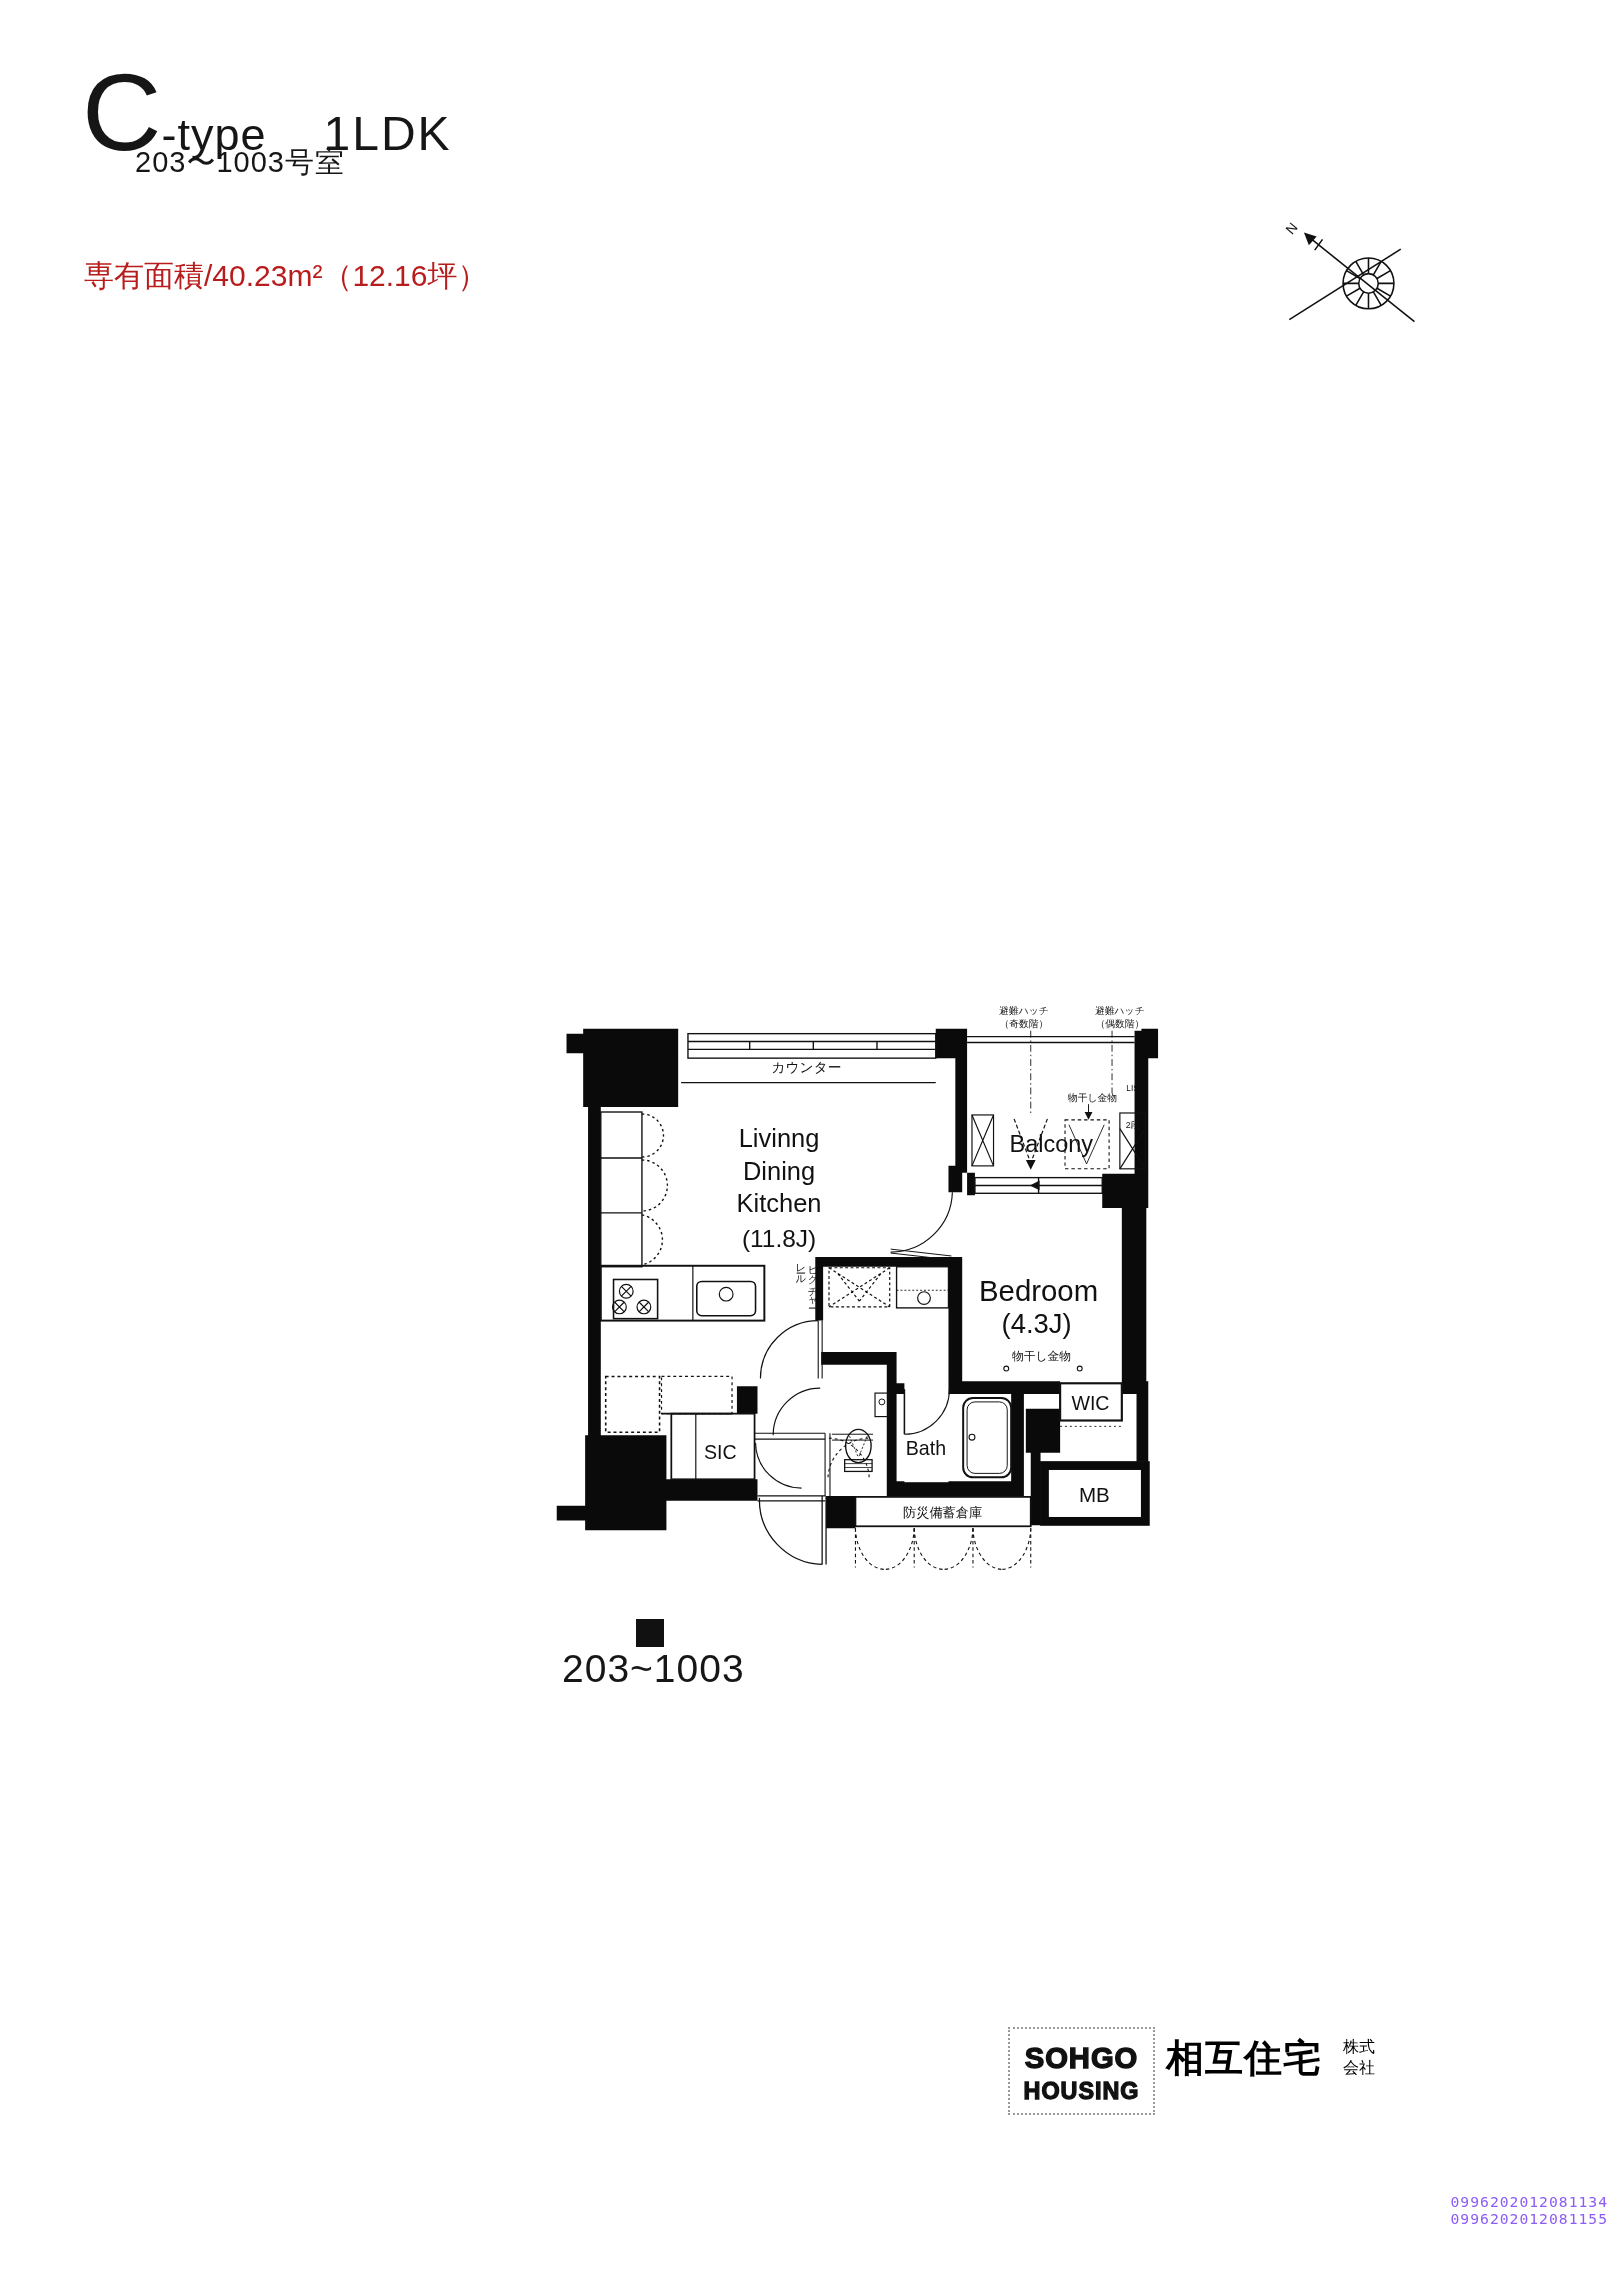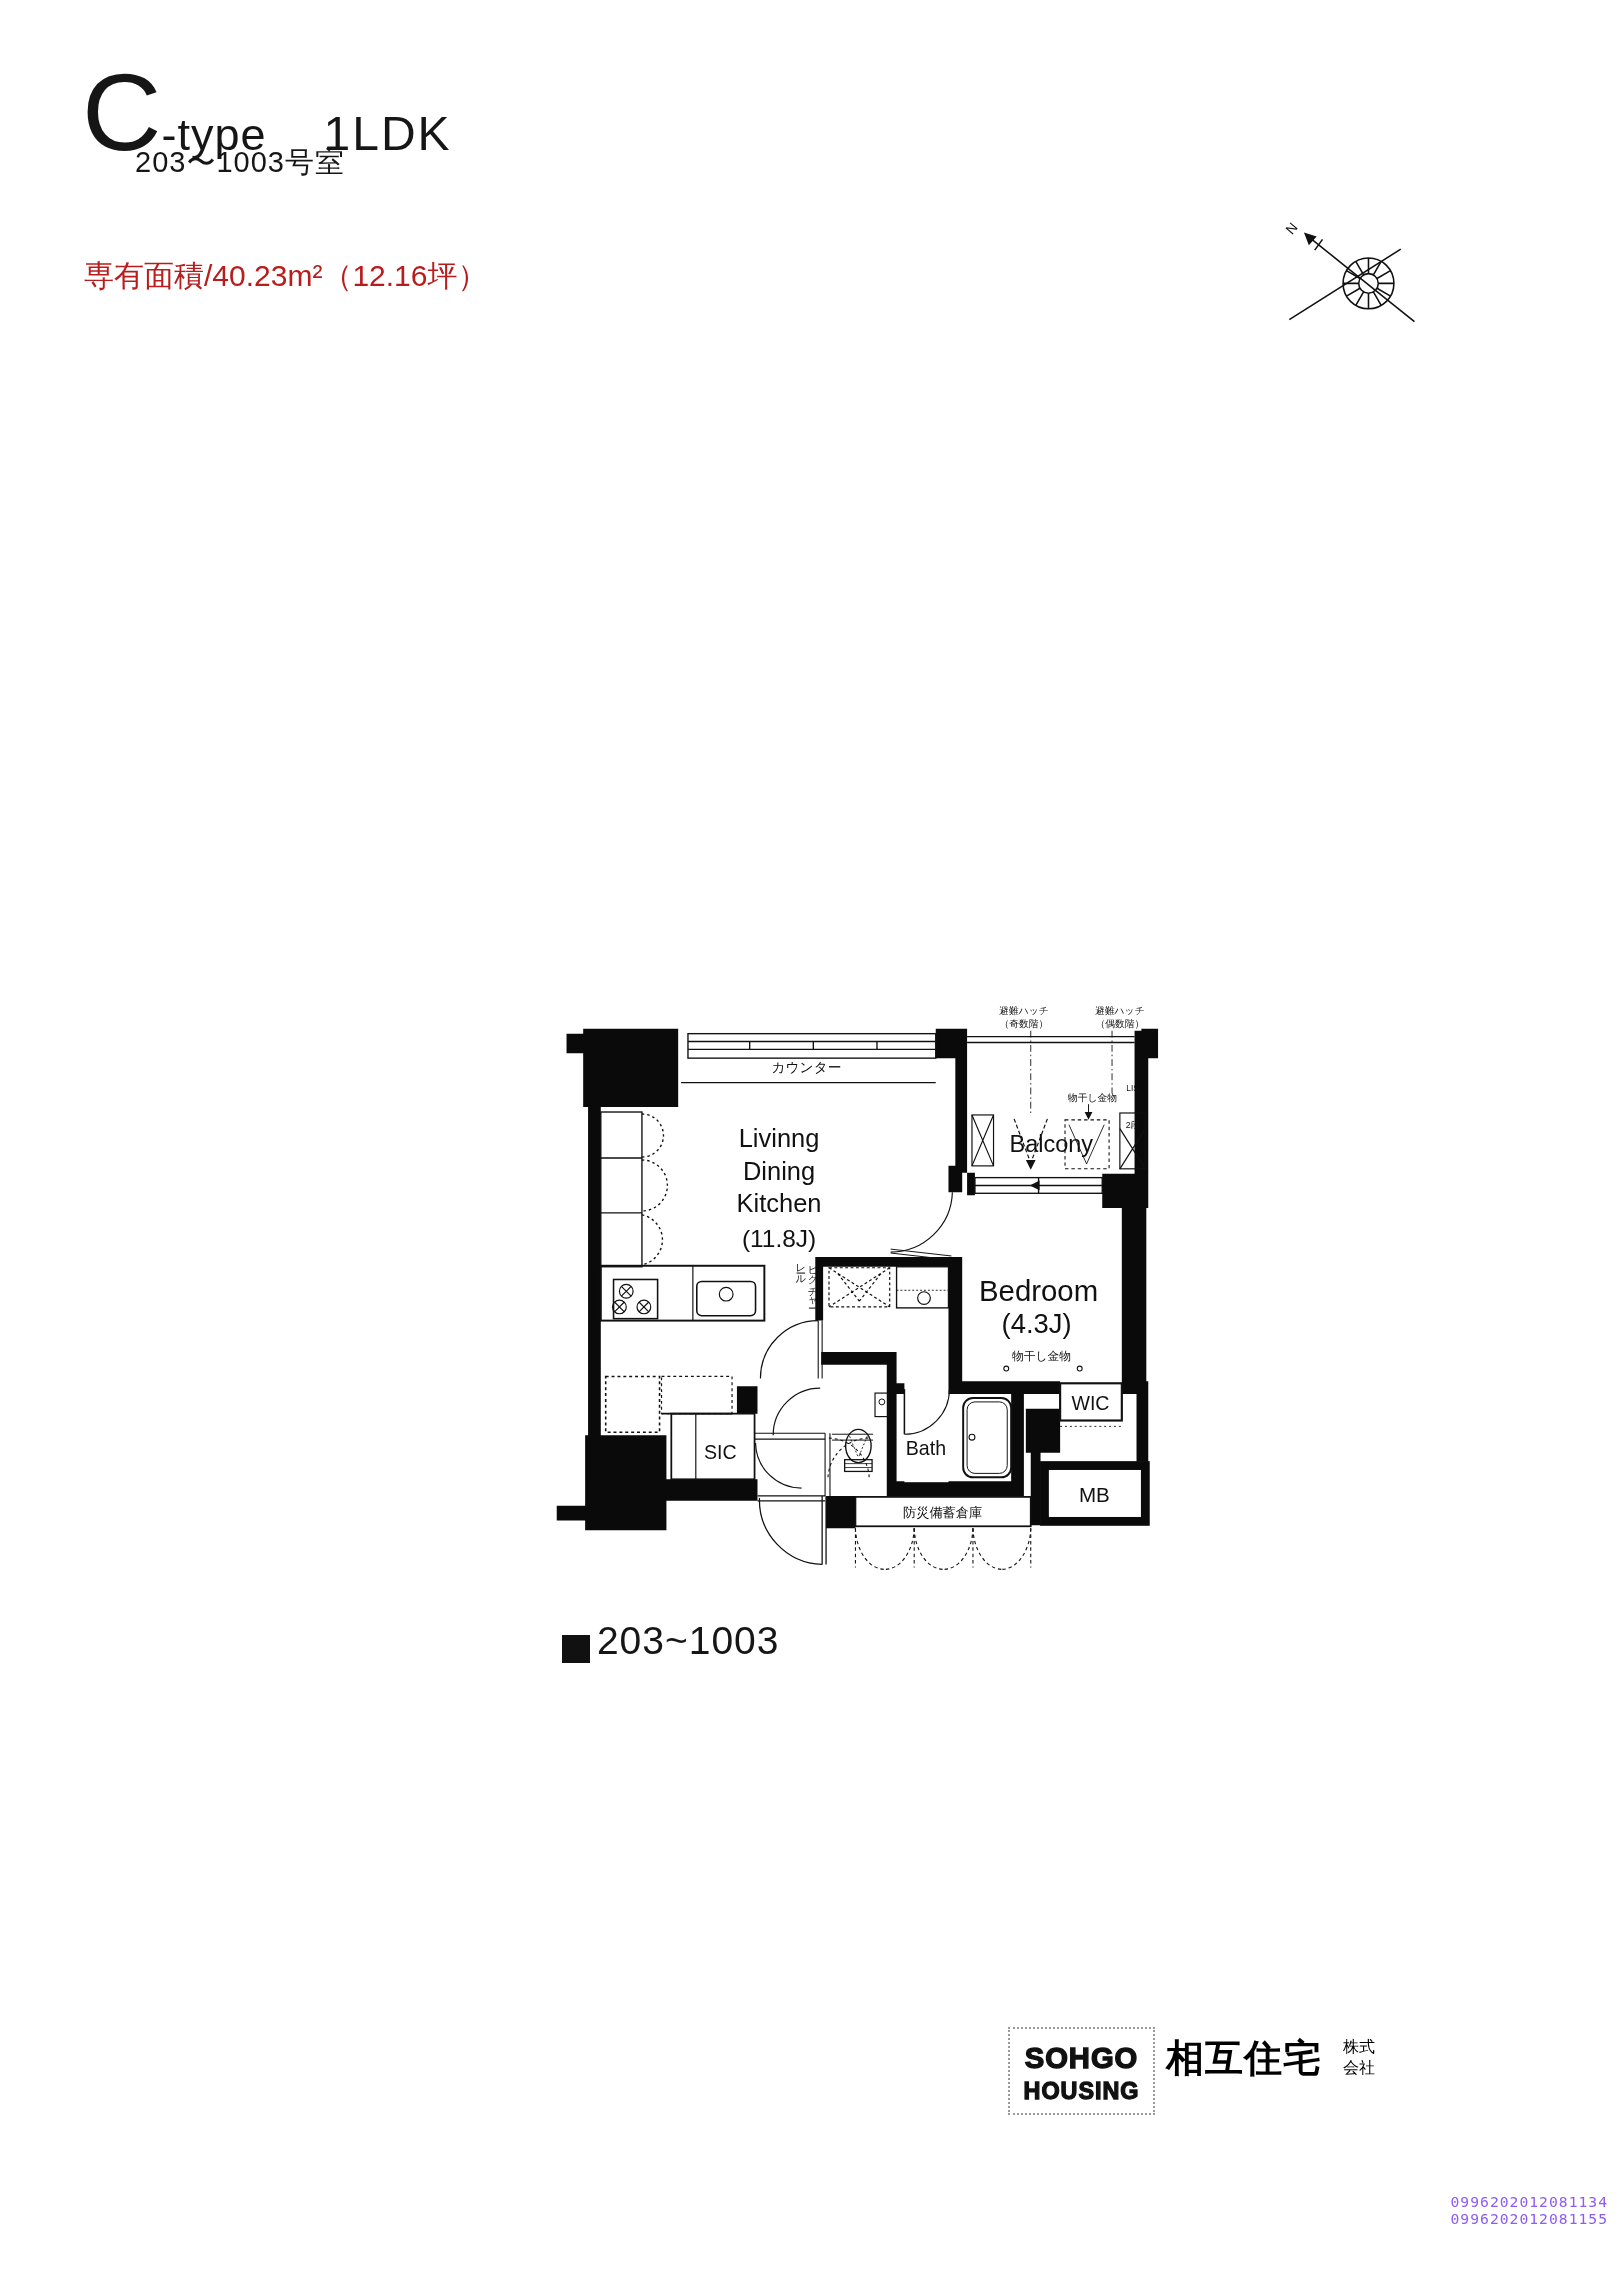--- a/index.html
+++ b/index.html
@@ -14,21 +14,21 @@
   .room-range{position:absolute;left:135px;top:143px;font-size:29px;letter-spacing:1px;color:#161616;}
   .area-lines{position:absolute;left:84px;top:258px;font-size:30px;line-height:36px;color:#b91c1c;}
   .brand-box{position:absolute;left:1198px;top:115px;width:290px;height:63px;border:2.9px solid #111;
              display:flex;align-items:center;justify-content:center;}
   .brand-name{font-size:35px;letter-spacing:3.9px;color:#161616;}
   .brand-loc{font-size:27.4px;font-weight:bold;margin-left:11.8px;color:#161616;}
   
   svg text{font-family:"Liberation Sans","DejaVu Sans",sans-serif;fill:#111;}
   .picture-rail{position:absolute;left:794px;top:1256px;height:53px;writing-mode:vertical-rl;
                 font-size:10.3px;line-height:12.3px;letter-spacing:0;color:#111;}
-  .caption{position:absolute;left:562px;top:1619px;display:flex;align-items:flex-end;color:#161616;}
+  .caption{position:absolute;left:562px;top:1619px;display:flex;align-items:center;color:#161616;flex-direction:column;}
   .caption-square{width:28px;height:28px;background:#111;margin-right:6.9px;}
   .caption-text{font-size:39px;letter-spacing:1px;}
   
   .sohgo-box{position:absolute;left:1008px;top:2027px;width:143px;height:84px;
              border:2px dotted #999;display:flex;align-items:flex-end;justify-content:center;}
   .company{position:absolute;left:1166px;top:2037px;display:flex;align-items:center;color:#000;}
   .company-main{font-size:38px;font-weight:bold;letter-spacing:1px;line-height:1;}
   .company-suffix{display:flex;flex-direction:column;font-size:16px;font-weight:normal;line-height:20.6px;margin-left:21px;}
   .codes{position:absolute;left:1294px;top:2194px;width:314px;text-align:right;
          font-family:"DejaVu Sans Mono","Liberation Mono",monospace;font-size:14.7px;line-height:16.7px;

